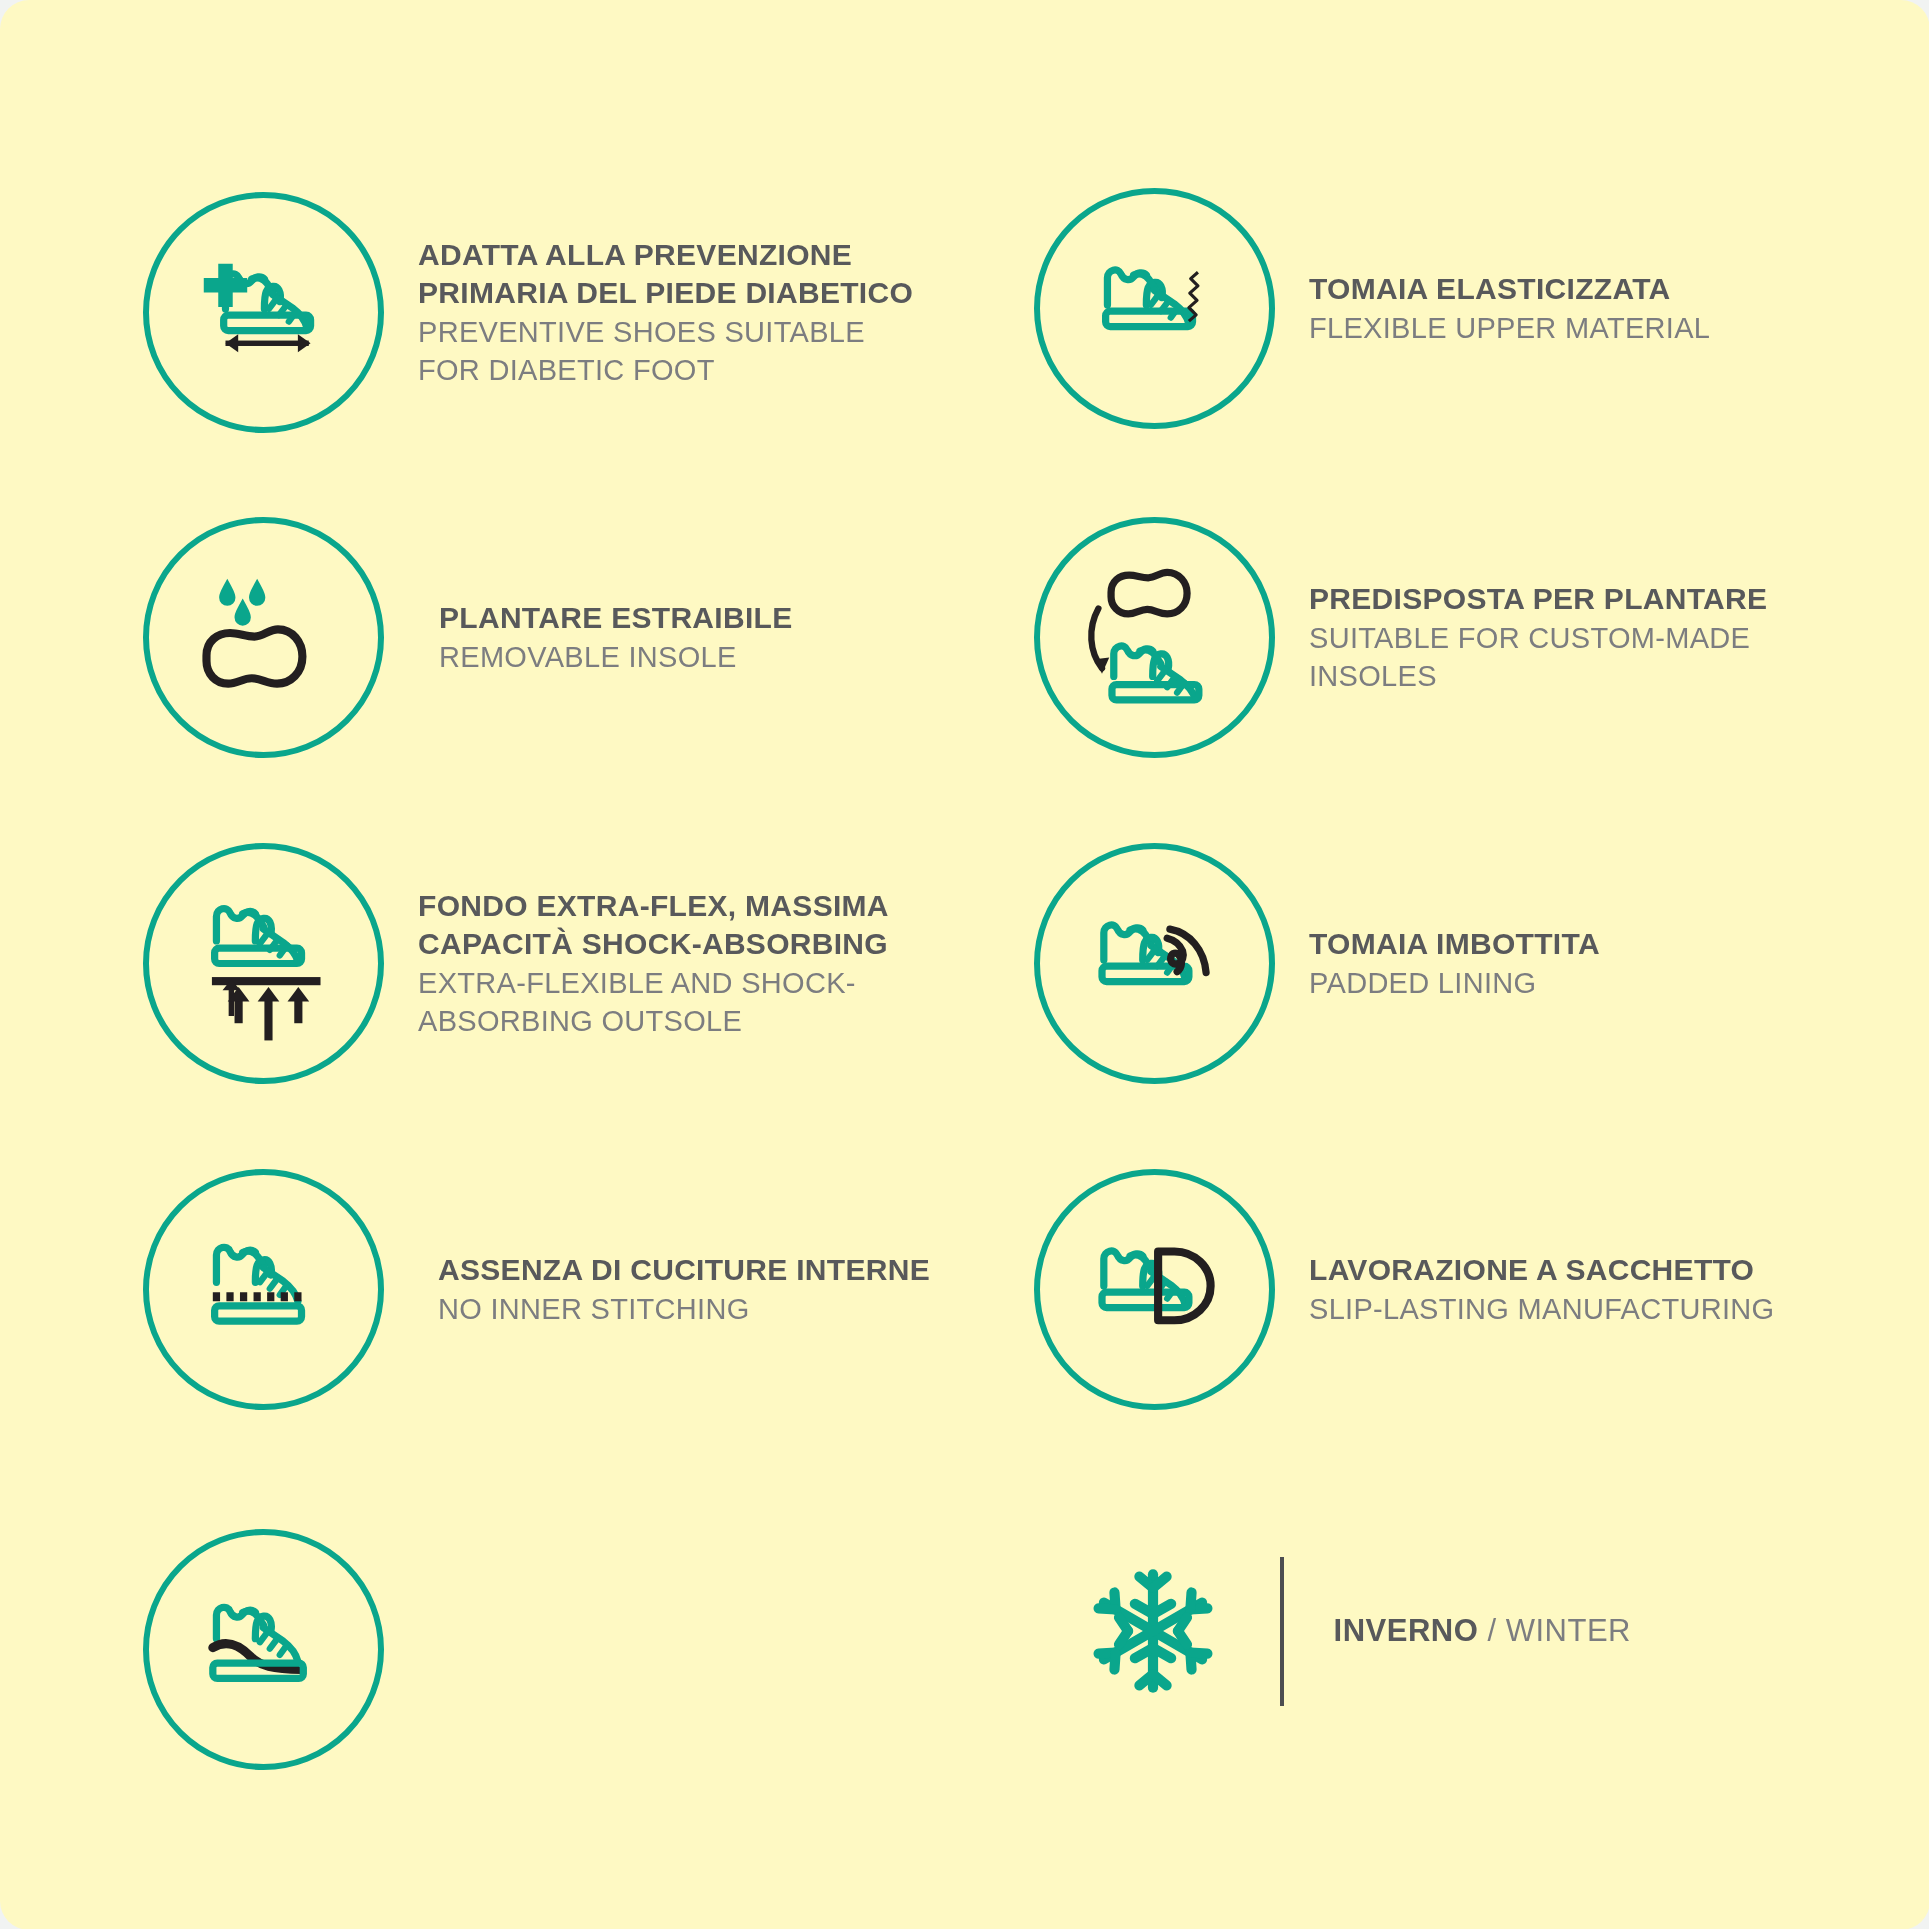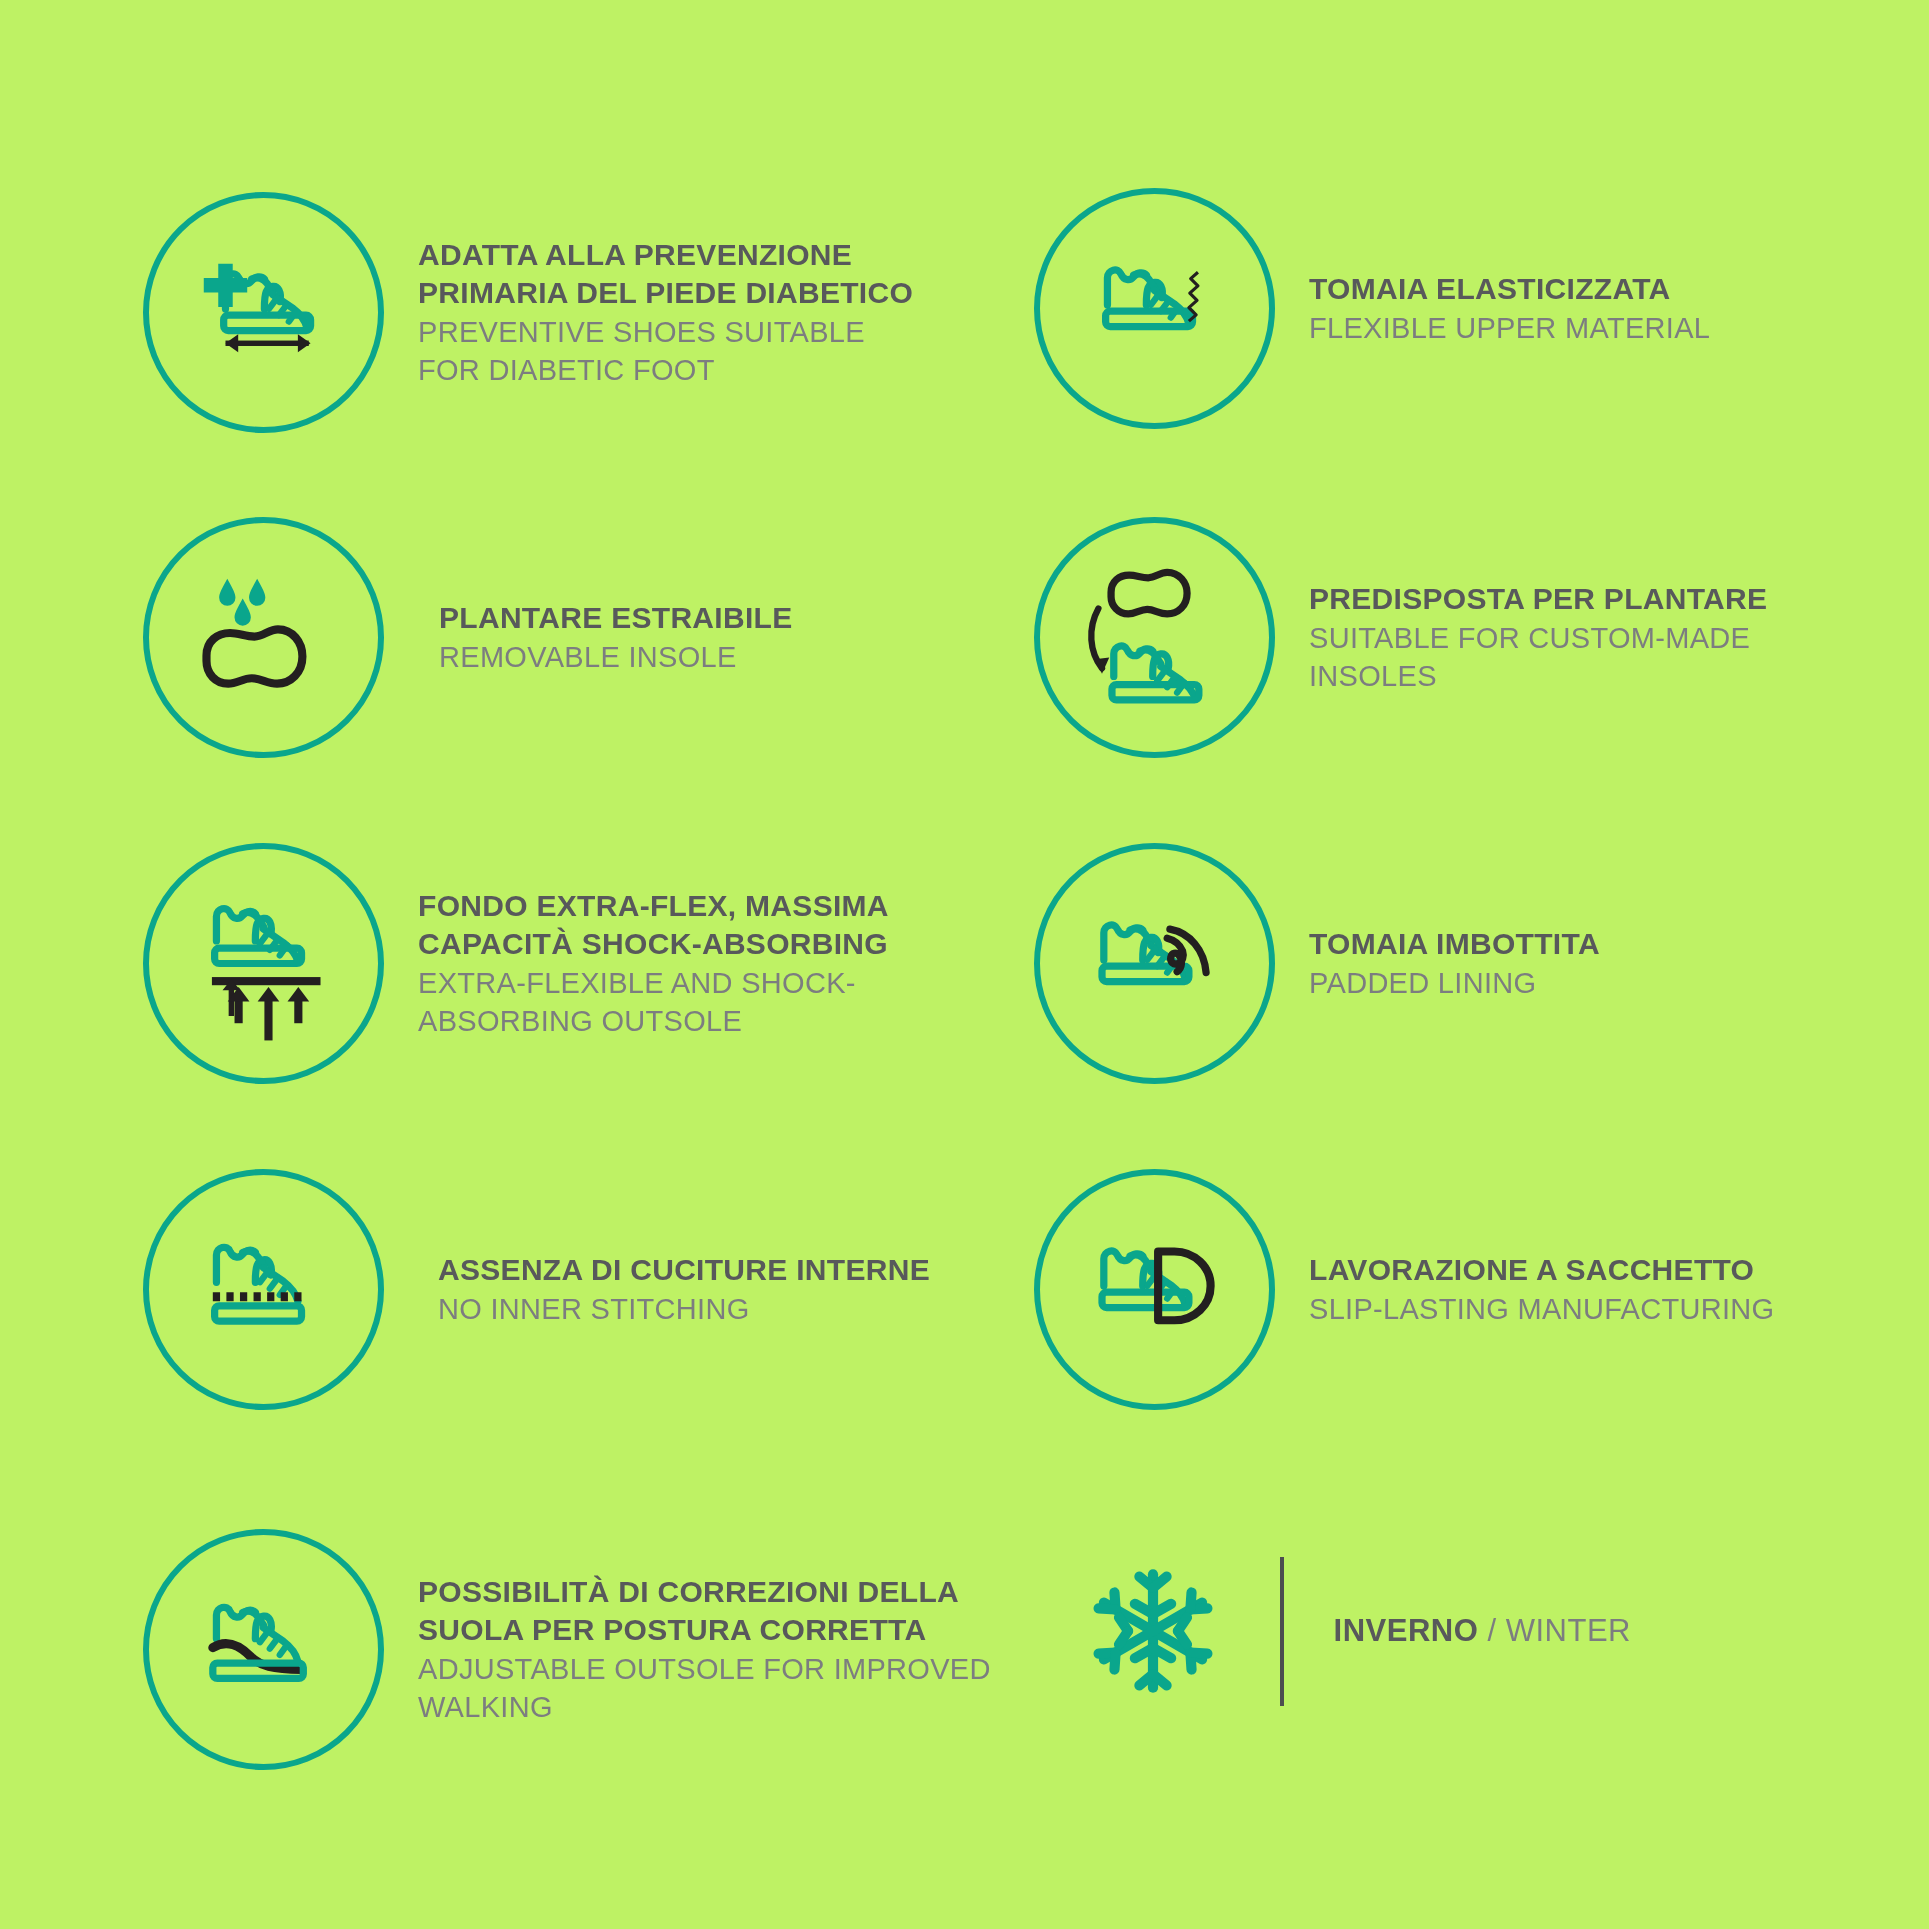--- a/index.html
+++ b/index.html
@@ -11,21 +11,22 @@
     height: 1930px;
     background: #f1f3f2;
     font-family: "Liberation Sans", sans-serif;
     overflow: hidden;
     position: relative;
   }
 
   #board {
     position: absolute;
     inset: 0;
-    background: #bef264;
+    background: #fef9c3;
+    border-radius: 29px;
   }
 
   .feature {
     position: absolute;
     display: flex;
     align-items: center;
   }
 
   .icon-circle {
     width: 241px;
@@ -348,26 +349,20 @@
           <path d="M100 76 l22 15 c8 6 14 14 16 22"></path>
         </g>
         <g fill="none" stroke="#0aa68c" stroke-width="7" stroke-linecap="round">
           <line x1="105" y1="80" x2="96" y2="92"></line>
           <line x1="116" y1="87" x2="107" y2="99"></line>
           <line x1="126" y1="95" x2="118" y2="106"></line>
         </g>
         <path d="M44 98 c16 -10 30 -2 42 10 10 10 24 14 56 14" fill="none" stroke="#231f20" stroke-width="10" stroke-linecap="round"></path>
         <rect x="44" y="115" width="100" height="17" rx="5" fill="none" stroke="#0aa68c" stroke-width="8"></rect>
       </svg>
-    </div>
-    <div class="feature-text w-wide">
-      <p class="title">POSSIBILITÀ DI CORREZIONI DELLA
-SUOLA PER POSTURA CORRETTA</p>
-      <p class="subtitle">ADJUSTABLE OUTSOLE FOR IMPROVED
-WALKING</p>
     </div>
   </div>
 
   <div class="season">
     <div class="snow-wrap">
       <svg viewBox="0 0 120 120" aria-hidden="true">
         <g stroke="#0aa68c" stroke-width="9" stroke-linecap="round" fill="none">
           <line x1="60" y1="10" x2="60" y2="110"></line>
           <line x1="16.7" y1="35" x2="103.3" y2="85"></line>
           <line x1="16.7" y1="85" x2="103.3" y2="35"></line>

